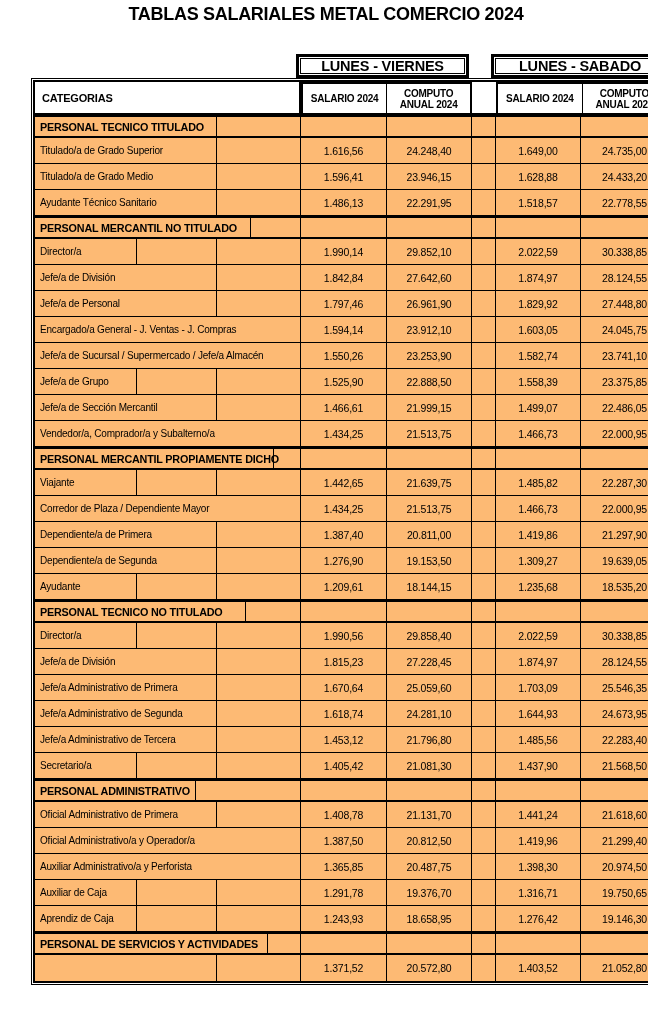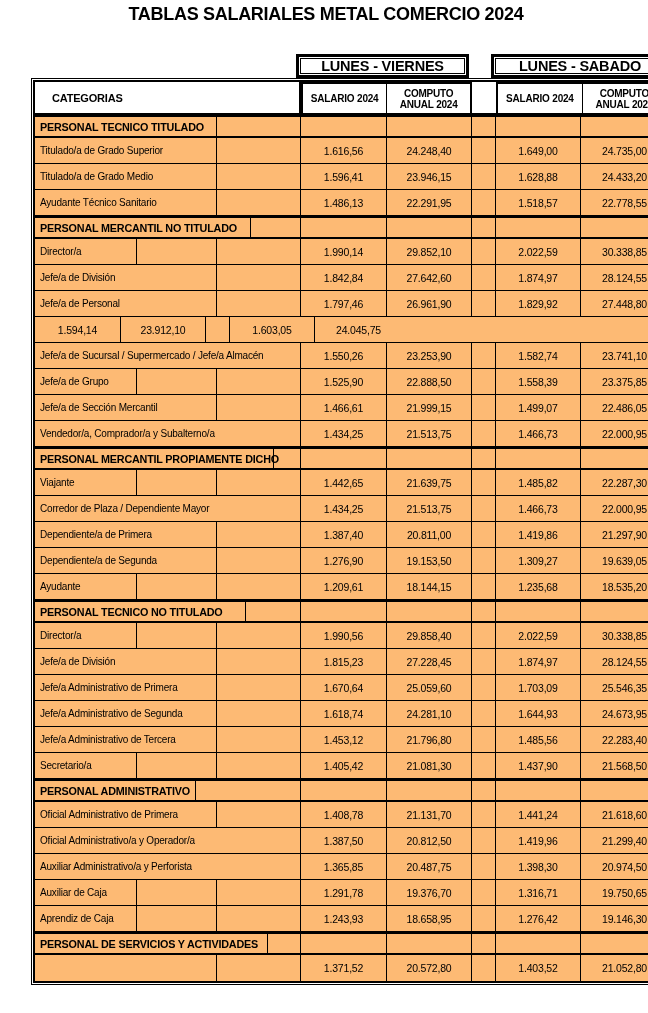--- a/index.html
+++ b/index.html
@@ -26,21 +26,21 @@
   }
   
   .table-wrap {
     position:absolute; top:78px; left:3px; width:641px; box-sizing:border-box;
     border:1px solid #000; padding:1px; background:#fff;
   }
   .table-main { box-sizing:border-box; border:2px solid #000; }
   .hdr { display:flex; height:33px; }
   .hdr-cat {
     box-sizing:border-box; width:266px; border-right:2px solid #000; border-bottom:2px solid #000;
-    display:flex; align-items:center; padding-left:17px; font-weight:bold; font-size:11px; letter-spacing:-0.2px;
+    display:flex; align-items:center; padding-left:7px; font-weight:bold; font-size:11px; letter-spacing:-0.2px;
   }
   .hdr-box { box-sizing:border-box; display:flex; border:2px solid #000; }
   .hdr-box.lv { width:171px; }
   .hdr-box.ls { width:172px; }
   .hdr-cell {
     box-sizing:border-box; display:flex; align-items:center; justify-content:center;
     text-align:center; font-weight:bold; font-size:10px; letter-spacing:-0.2px; line-height:11px;
   }
   .hdr-cell.sal { width:50.5%; border-right:1px solid #000; }
   .hdr-cell.comp { width:49.5%; padding:5px 6px; }
@@ -176,20 +176,23 @@
               <span>Jefe/a de Personal</span>
               <i class="divline" style="left: 181px;"></i>
             </div>
             <div class="c-num c-sal1">1.797,46</div>
             <div class="c-num c-comp1">26.961,90</div>
             <div class="c-num c-gap"></div>
             <div class="c-num c-sal2">1.829,92</div>
             <div class="c-num c-comp2">27.448,80</div>
           </div>
           <div class="row data">
+            <div class="c-cat">
+              <span>Encargado/a General - J. Ventas - J. Compras</span>
+            </div>
             <div class="c-num c-sal1">1.594,14</div>
             <div class="c-num c-comp1">23.912,10</div>
             <div class="c-num c-gap"></div>
             <div class="c-num c-sal2">1.603,05</div>
             <div class="c-num c-comp2">24.045,75</div>
           </div>
           <div class="row data">
             <div class="c-cat">
               <span>Jefe/a de Sucursal / Supermercado / Jefe/a Almacén</span>
             </div>

